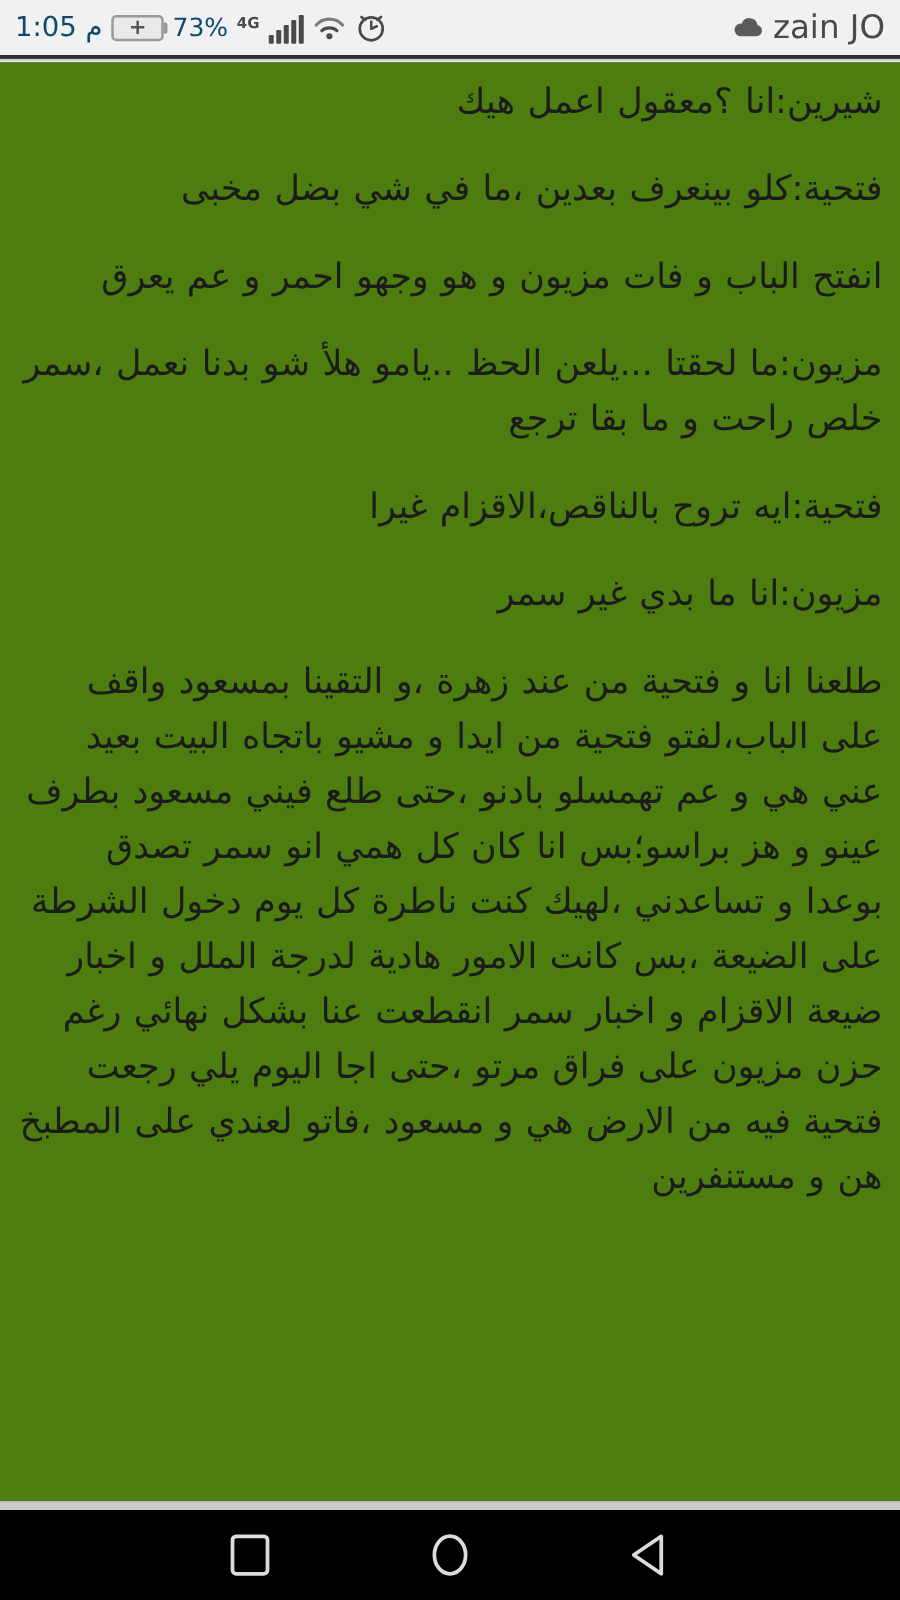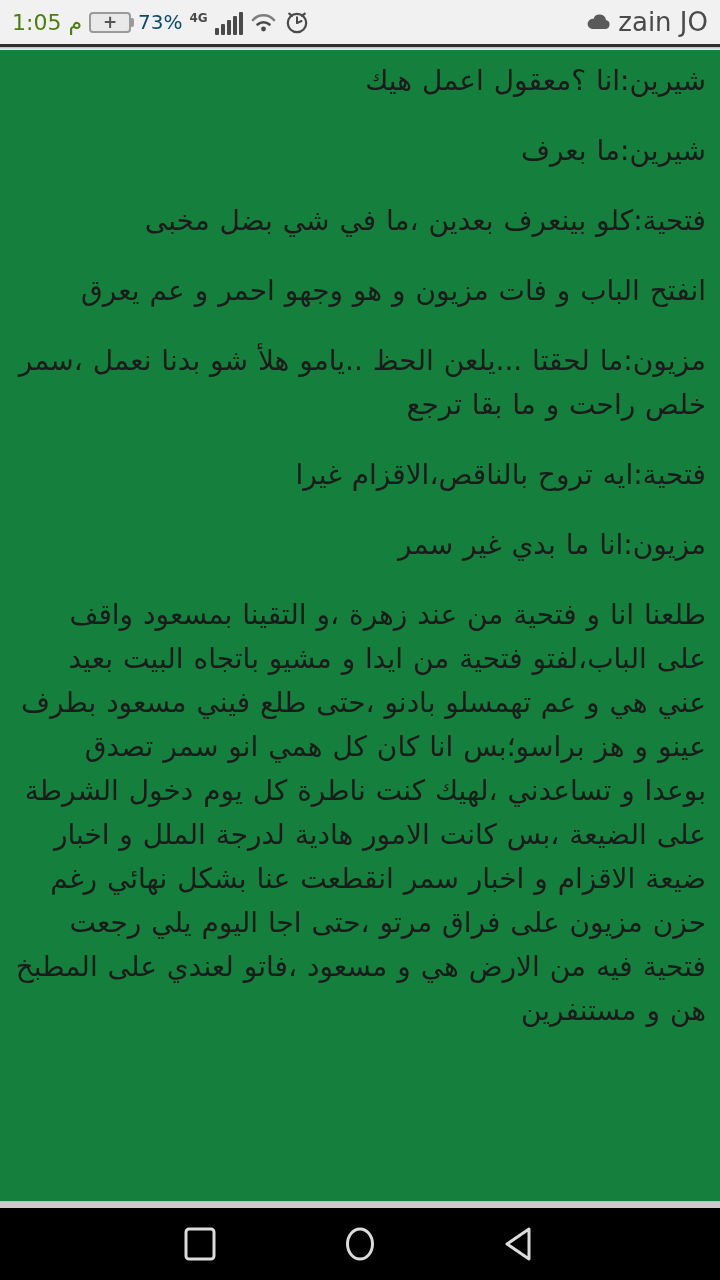--- a/index.html
+++ b/index.html
@@ -12,21 +12,21 @@
   }
   
   .status-bar{
     height:44px;flex:0 0 44px;
     background:#f1f1f1;
     display:flex;align-items:center;justify-content:space-between;
     padding:0 12px;box-sizing:border-box;
     color:#4e4e4e;font-size:21px;
   }
   .sb-left,.sb-right{display:flex;align-items:center;gap:7px;}
-  .sb-time{font-size:22px;color:#4d7c0f;white-space:nowrap;}
+  .sb-time{font-size:22px;color:#0c4a6e;white-space:nowrap;}
   .battery{
     position:relative;width:42px;height:21px;
     border:2px solid #9a9a9a;border-radius:4px;
     background:#e9e9e9;
     display:flex;align-items:center;justify-content:center;
     box-sizing:border-box;
   }
   .battery .plus{font-size:17px;font-weight:bold;color:#555;line-height:1;}
   .battery .tip{
     position:absolute;right:-5px;top:4px;width:3px;height:9px;
@@ -39,21 +39,21 @@
   .bars i{display:block;width:4px;background:#4a4a4a;border-radius:1px;}
   .b1{height:7px;}.b2{height:11px;}.b3{height:15px;}.b4{height:19px;}.b5{height:23px;}
   .icon-svg{display:block;}
   .carrier{font-size:26px;color:#4a4a4a;white-space:nowrap;}
   
   .top-divider{flex:0 0 3px;height:3px;background:#2e2e2e;}
   .top-shadow{flex:0 0 3px;height:3px;background:linear-gradient(#bdbdbd,#f4f4f4);}
   
   .content{
     flex:1 1 auto;
-    background:#15803d;
+    background:#4d7c0f;
     overflow:hidden;
     direction:rtl;
     padding:9px 14px 12px 14px;
     box-sizing:border-box;
   }
   .content p.para{
     margin:0 0 26px 0;
     text-align:right;
     font-size:28px;
     line-height:44px;
@@ -113,21 +113,20 @@
     <span class="carrier">zain JO</span>
   </div>
 </div>
 
 <div class="top-divider"></div>
 <div class="top-shadow"></div>
 
 <div class="content">
 
 <p class="para">شيرين:انا ؟معقول اعمل هيك</p>
-    <p class="para">شيرين:ما بعرف</p>
     <p class="para">فتحية:كلو بينعرف بعدين ،ما في شي بضل مخبى</p>
     <p class="para">انفتح الباب و فات مزيون و هو وجهو احمر و عم يعرق</p>
     <p class="para">مزيون:ما لحقتا ...يلعن الحظ ..يامو هلأ شو بدنا نعمل ،سمر خلص راحت و ما بقا ترجع</p>
     <p class="para">فتحية:ايه تروح بالناقص،الاقزام غيرا</p>
     <p class="para">مزيون:انا ما بدي غير سمر</p>
     <p class="para">طلعنا انا و فتحية من عند زهرة ،و التقينا بمسعود واقف على الباب،لفتو فتحية من ايدا و مشيو باتجاه البيت بعيد عني هي و عم تهمسلو بادنو ،حتى طلع فيني مسعود بطرف عينو و هز براسو؛بس انا كان كل همي انو سمر تصدق بوعدا و تساعدني ،لهيك كنت ناطرة كل يوم دخول الشرطة على الضيعة ،بس كانت الامور هادية لدرجة الملل و اخبار ضيعة الاقزام و اخبار سمر انقطعت عنا بشكل نهائي رغم حزن مزيون على فراق مرتو ،حتى اجا اليوم يلي رجعت فتحية فيه من الارض هي و مسعود ،فاتو لعندي على المطبخ هن و مستنفرين</p>
   </div>
 
 <div class="bottom-strip"></div>
 

